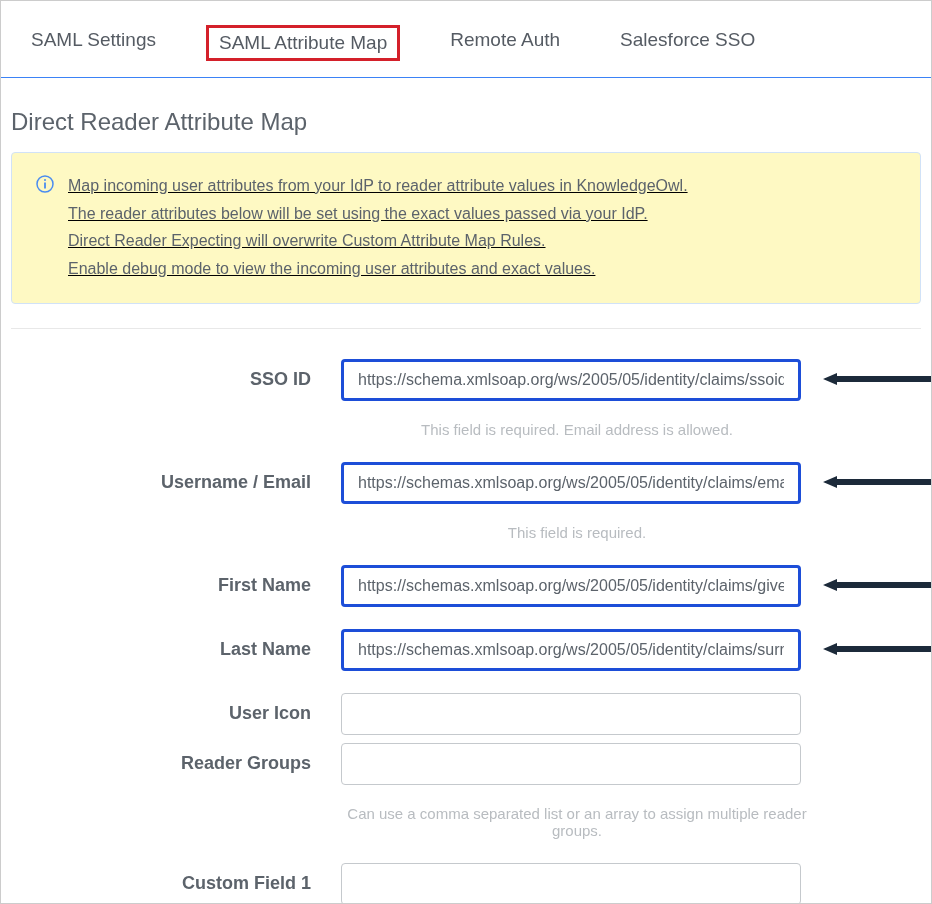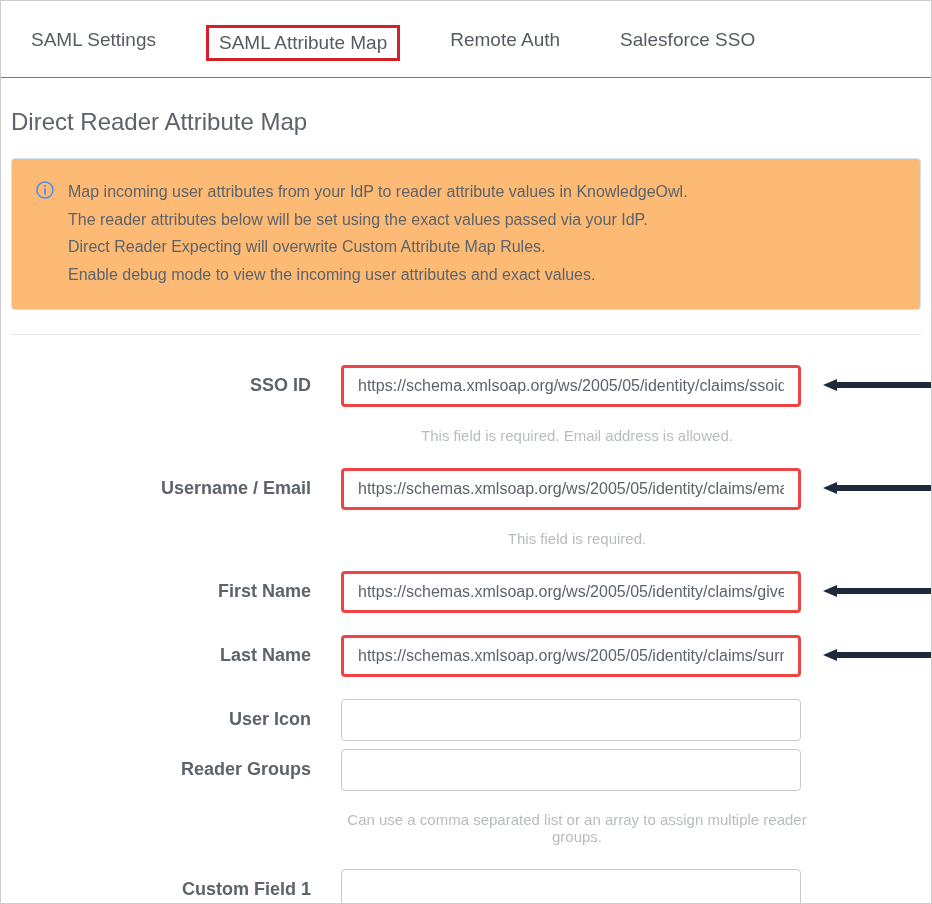--- a/index.html
+++ b/index.html
@@ -28,28 +28,29 @@
     border: 3px solid #d4202a;
     padding: 4px 10px;
   }
   .page-title {
     font-size: 24px;
     font-weight: 400;
     color: #5c636b;
     padding: 30px 10px 8px 10px;
   }
   .info-box {
-    margin: 14px 10px;
-    background: #fdba74;
+    margin: 8px 10px;
+    background: #fef9c3;
     border: 1px solid #d1e2f7;
     border-radius: 4px;
     padding: 20px 24px;
     display: flex;
     gap: 14px;
     align-items: flex-start;
+    text-decoration: underline;
   }
   .info-icon {
     color: #4a8cf0;
     flex-shrink: 0;
     margin-top: 2px;
   }
   .info-text {
     font-size: 16px;
     color: #5c636b;
     line-height: 1.6;
@@ -86,21 +87,21 @@
     height: 42px;
     border: 1px solid #c5c9cd;
     border-radius: 4px;
     font-size: 16px;
     color: #5c636b;
     padding: 0 14px;
     outline: none;
     text-overflow: clip;
   }
   input.text-input.red-border {
-    border: 3px solid #ef4444;
+    border: 3px solid #1d4ed8;
   }
   .help-text {
     font-size: 15px;
     color: #b8bcc0;
     padding: 20px 0 16px 2px;
     text-align: center;
   }
   .arrow {
     position: absolute;
     left: 822px;

